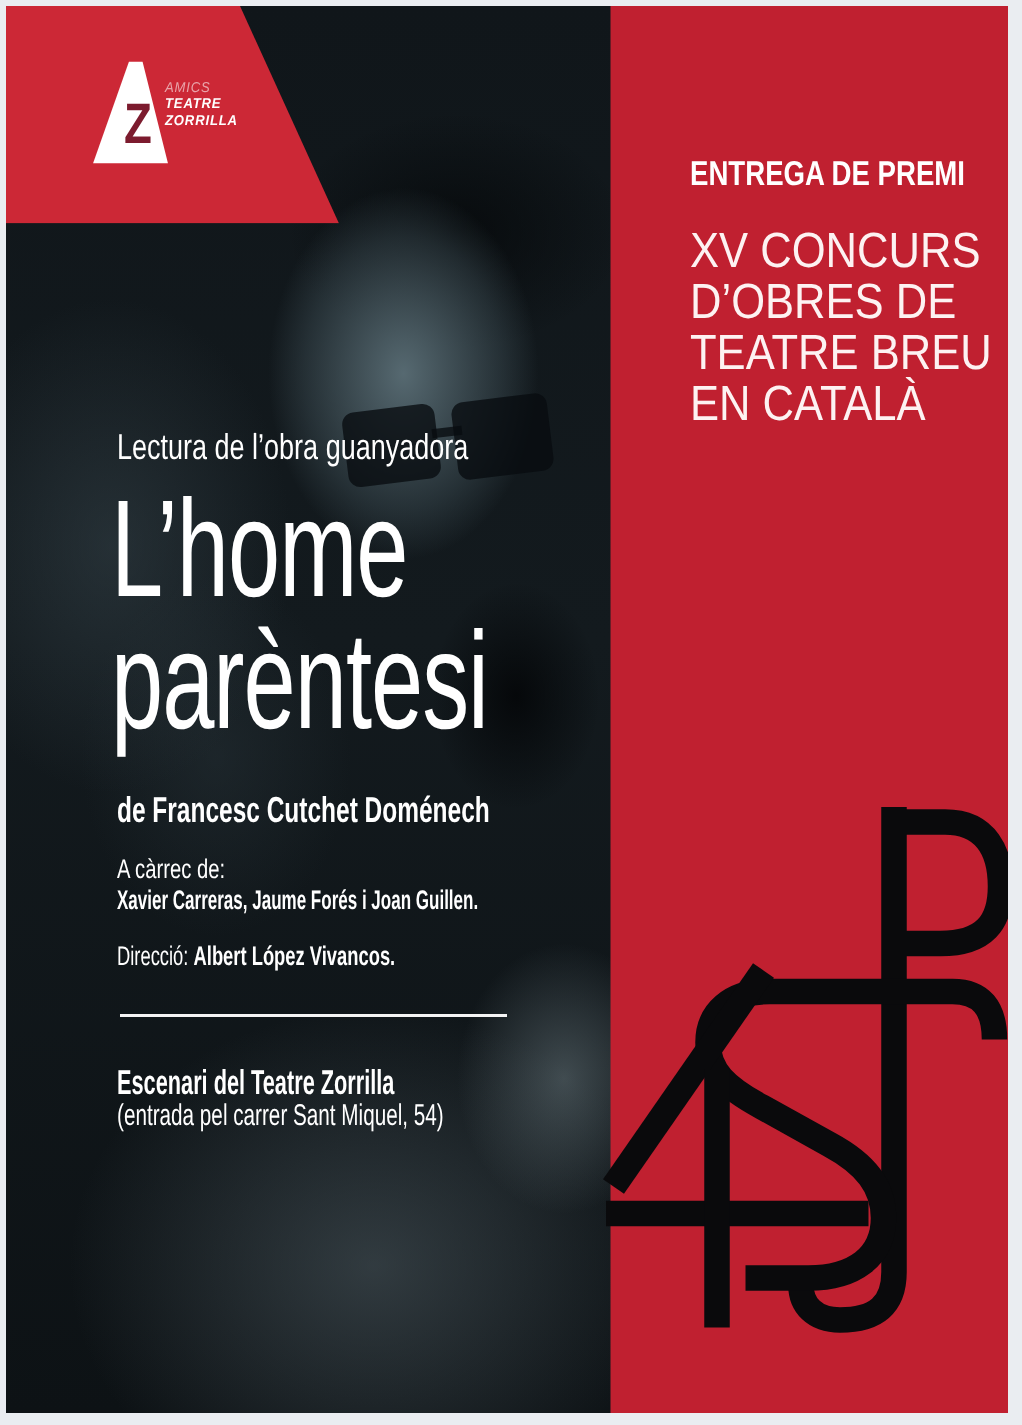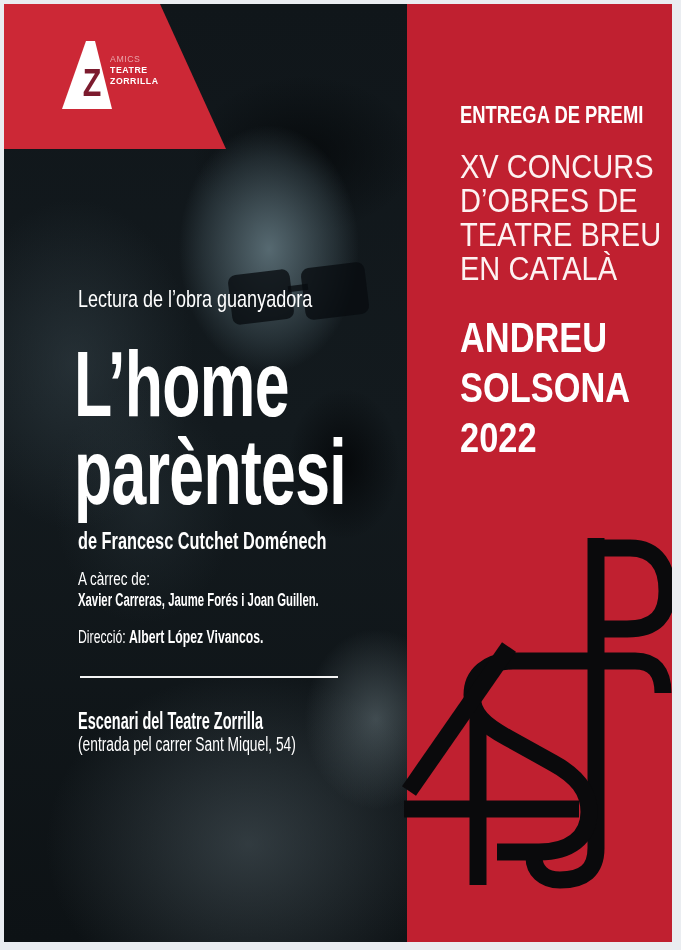--- a/index.html
+++ b/index.html
@@ -44,27 +44,27 @@
     clip-path:polygon(0 0,156px 0,222px 145px,0 145px);
   }
 
   
   .logo-a{left:58px;top:37px;width:50px;height:68px;}
   .logo-z{
     left:72px;top:56px;width:40px;height:46px;
     color:var(--maroon-z,#7c1b2e);font-weight:bold;font-size:38px;line-height:46px;
     transform:scaleX(.8);transform-origin:left top;text-align:center;
   }
-  .logo-lines{left:106px;top:50px;line-height:10px;}
+  .logo-lines{left:106px;top:50px;line-height:10px;font-style:italic;}
   .logo-lines span{display:block;font-size:9.5px;font-weight:bold;letter-spacing:.6px;color:#fff;transform:scaleX(.92);transform-origin:left top;margin-bottom:1px;}
   .logo-lines .amics{color:#e9a3a9;font-weight:normal;}
 
   
   .kicker{left:74px;top:280px;font-size:24px;line-height:30px;transform:scaleX(.75);}
-  .title{left:70px;top:336px;font-weight:700;letter-spacing:-1px;}
+  .title{left:70px;top:318px;font-weight:400;letter-spacing:-1px;}
   .title div{font-size:92px;line-height:88px;transform:scaleX(.68);transform-origin:left top;color:#fff;white-space:nowrap;}
   .author{left:74px;top:524px;font-size:24px;line-height:26px;font-weight:bold;transform:scaleX(.68);}
   .cast-label{left:74px;top:564px;font-size:18px;line-height:22px;transform:scaleX(.75);}
   .cast-names{left:74px;top:585px;font-size:18px;line-height:22px;font-weight:bold;transform:scaleX(.63);}
   .direction{left:74px;top:622px;font-size:18px;line-height:22px;transform:scaleX(.68);}
   .direction .lbl{margin-right:5px;}
   .direction .name{font-weight:bold;}
   .divider{left:76px;top:672px;width:258px;height:2px;background:#f4f4f4;}
   .venue{left:74px;top:704px;font-size:23px;line-height:26px;font-weight:bold;transform:scaleX(.63);}
   .venue-note{left:74px;top:728px;font-size:20px;line-height:24px;transform:scaleX(.69);}
@@ -132,25 +132,20 @@
 
     <span class="abs cond eyebrow">ENTREGA DE PREMI</span>
 
     <div class="abs contest">
       <div>XV CONCURS</div>
       <div>D’OBRES DE</div>
       <div>TEATRE BREU</div>
       <div>EN CATALÀ</div>
     </div>
 
-    <div class="abs winner">
-      <div>ANDREU</div>
-      <div>SOLSONA</div>
-      <div>2022</div>
-    </div>
 
     <svg class="abs monogram" viewBox="0 0 282 422" aria-label="4SP">
 
       <path d="M206,18 L206,328 C206,350 194,360 170,360 C153,360 144,350 144,337"></path>
 
       <path d="M214,28 L240,28 C268,28 277,49 277,71 C277,95 266,109 237,109 L214,109"></path>
 
       <path d="M273,173 C273,152 264,141 245,141 L123,141 C97,141 82,155 82,175 C82,194 94,205 118,218 L163,243 C187,256 199,271 199,292 C199,318 179,332 149,332 L107,332"></path>
 
       <path d="M119,127 L19,271"></path>

